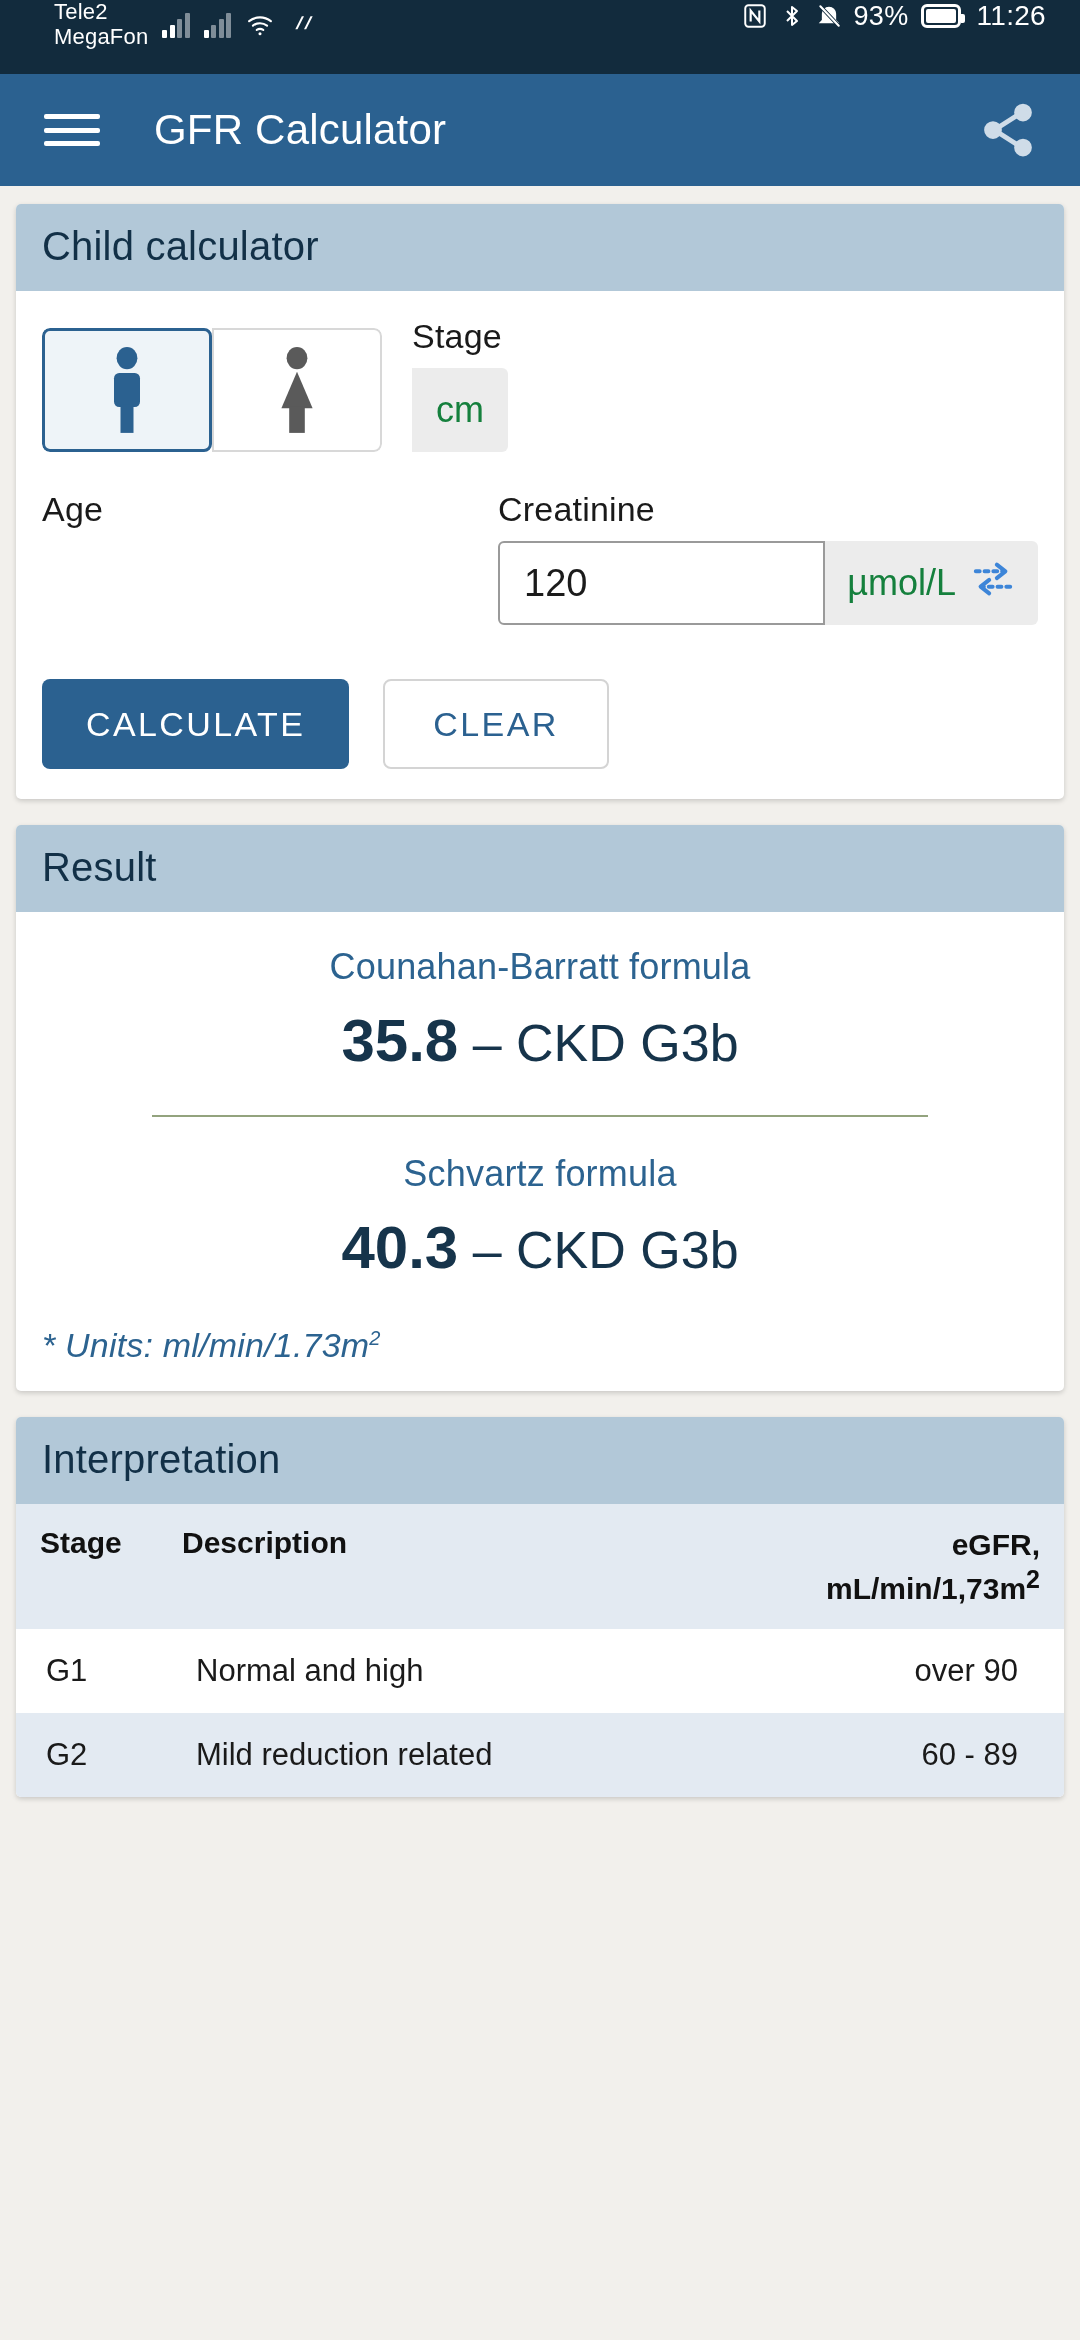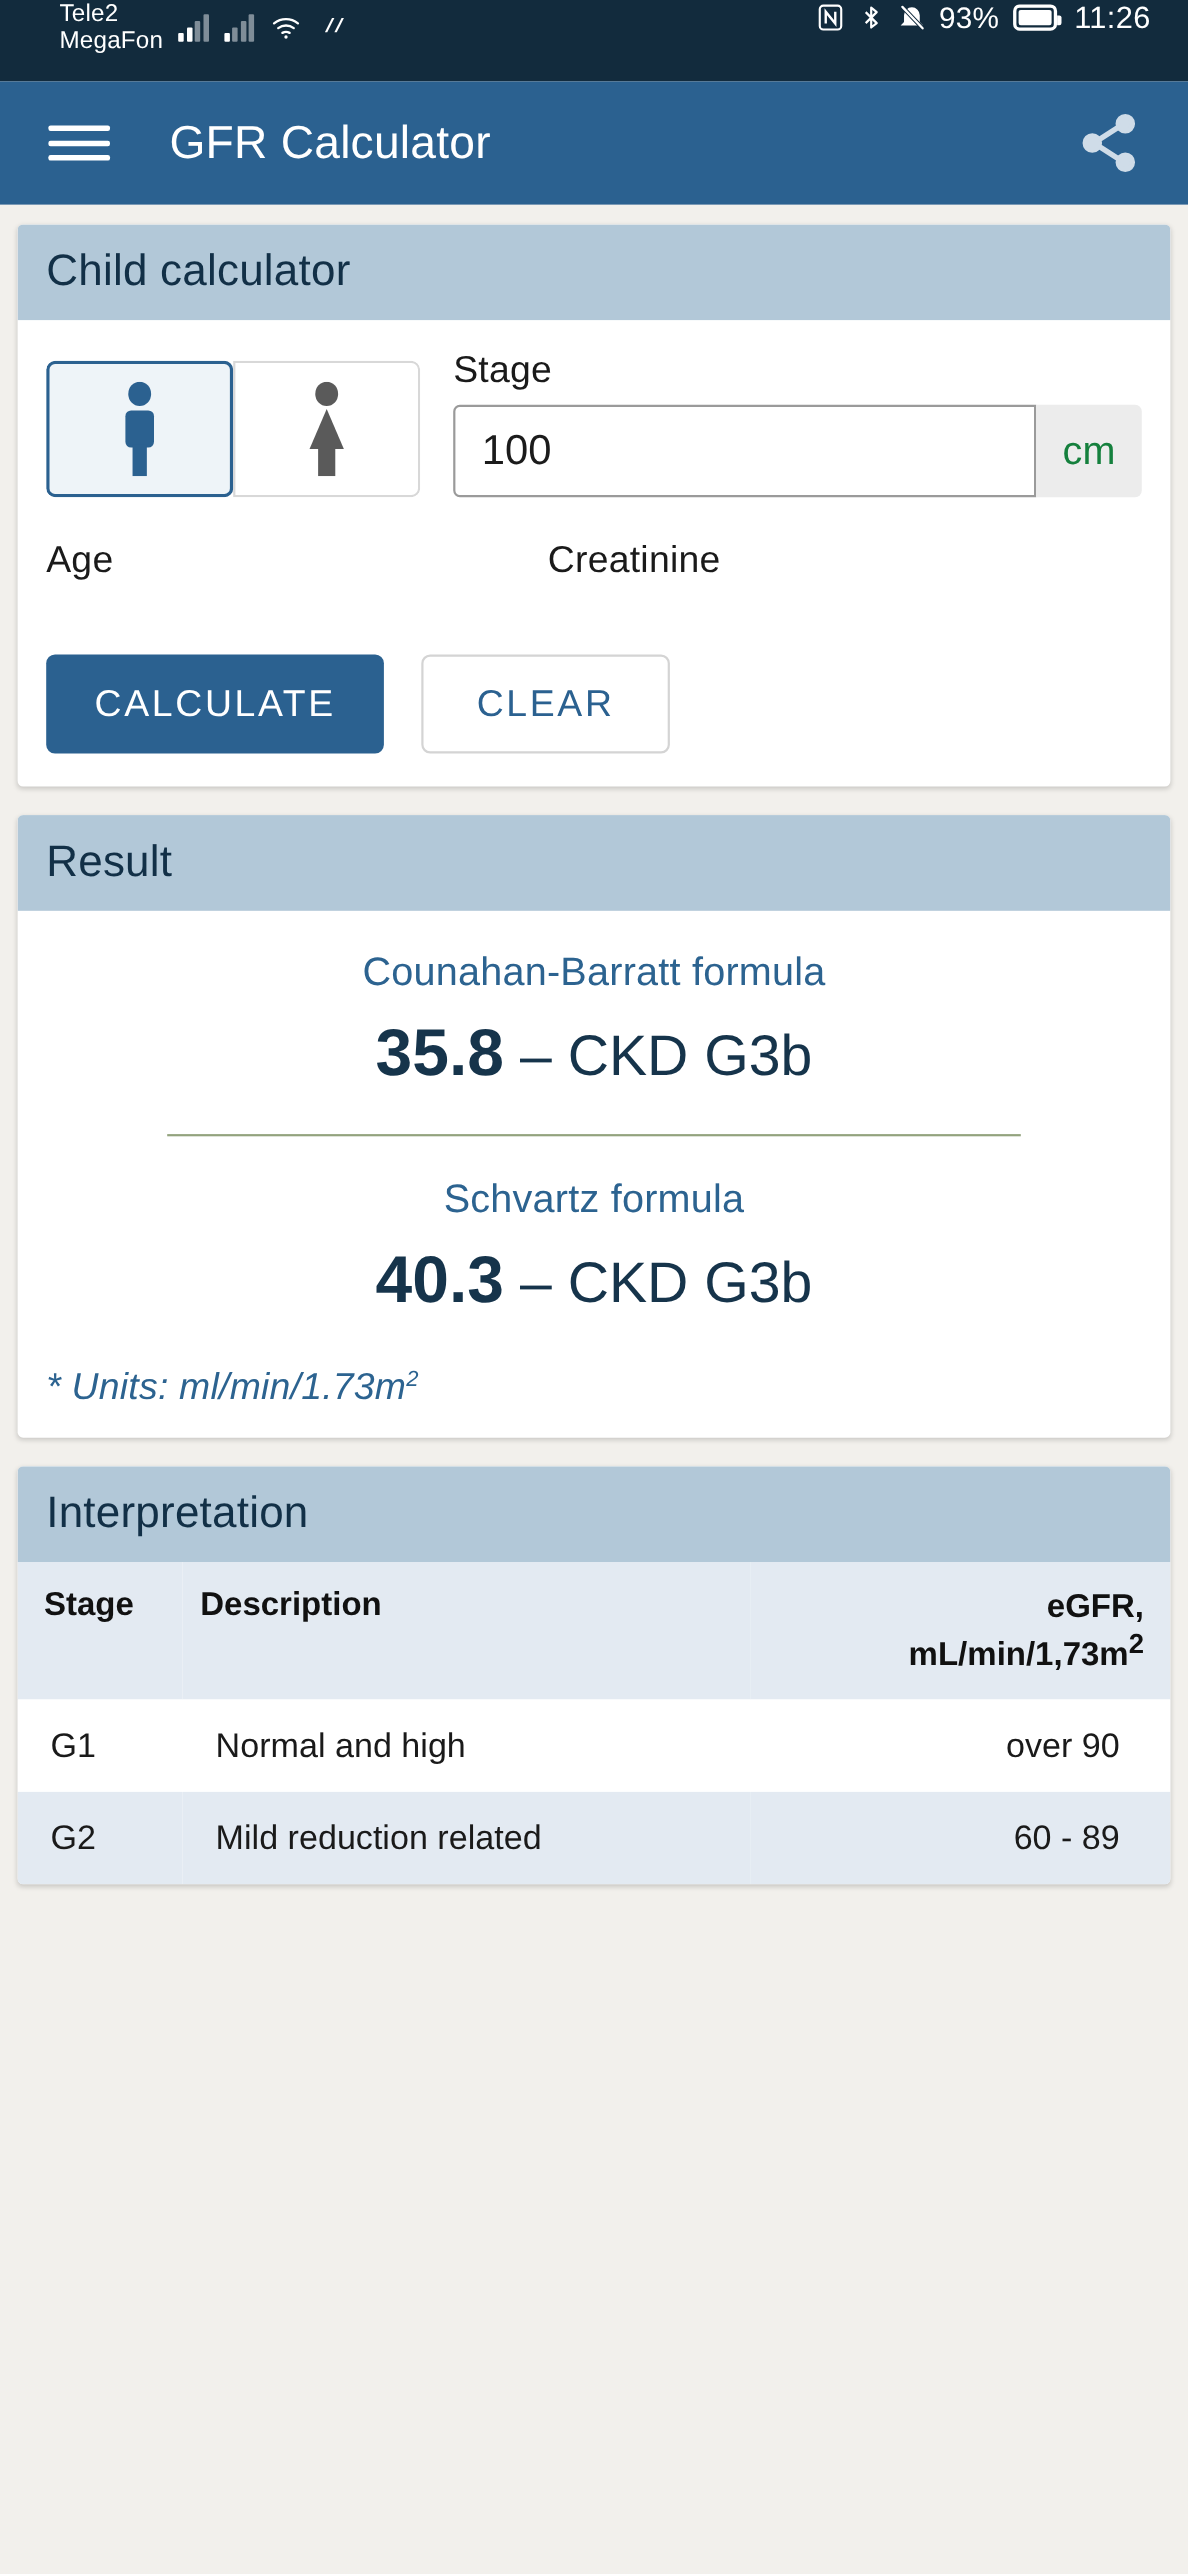--- a/index.html
+++ b/index.html
@@ -309,32 +309,45 @@
               <ellipse cx="20" cy="8.5" rx="8" ry="8.5" fill="#5a5a5a"></ellipse>
               <path d="M20 19 L32 47 L8 47 Z" fill="#5a5a5a"></path>
               <rect x="14" y="46" width="12" height="20" fill="#5a5a5a"></rect>
             </svg>
           </div>
         </div>
 
         <div class="field-block">
           <div class="field-label">Stage</div>
           <div class="input-group">
-            <div class="text-input">100</div>
             <div class="unit-box">cm</div>
           </div>
         </div>
       </div>
 
       <div class="row2">
         <div class="col-age">
           <div class="field-label">Age</div>
         </div>
         <div class="col-crea">
           <div class="field-label">Creatinine</div>
+          <div class="input-group">
+            <div class="text-input">120</div>
+            <div class="unit-box">
+              <span>µmol/L</span>
+              <span>
+                <svg width="46" height="42" viewBox="0 0 24 22" fill="none" stroke="#3d85d8" stroke-width="2.1" stroke-linecap="round" stroke-linejoin="round">
+                  <path d="M3 7 h14" stroke-dasharray="2 2.6"></path>
+                  <path d="M14 3.5 L18.5 7 L14 10.5" fill="none"></path>
+                  <path d="M21 15 h-14" stroke-dasharray="2 2.6"></path>
+                  <path d="M10 11.5 L5.5 15 L10 18.5" fill="none"></path>
+                </svg>
+              </span>
+            </div>
+          </div>
         </div>
       </div>
 
       <div class="btn-row">
         <div class="btn btn-primary">CALCULATE</div>
         <div class="btn btn-outline">CLEAR</div>
       </div>
 
     </div>
   </div>

